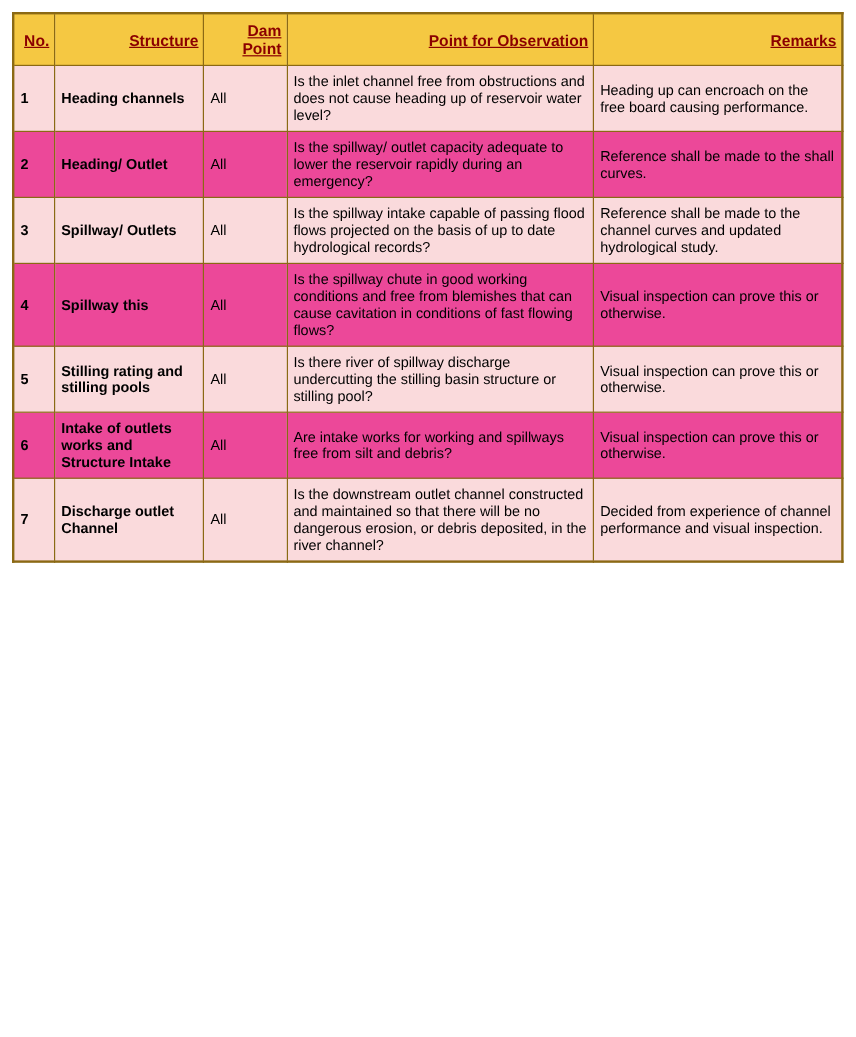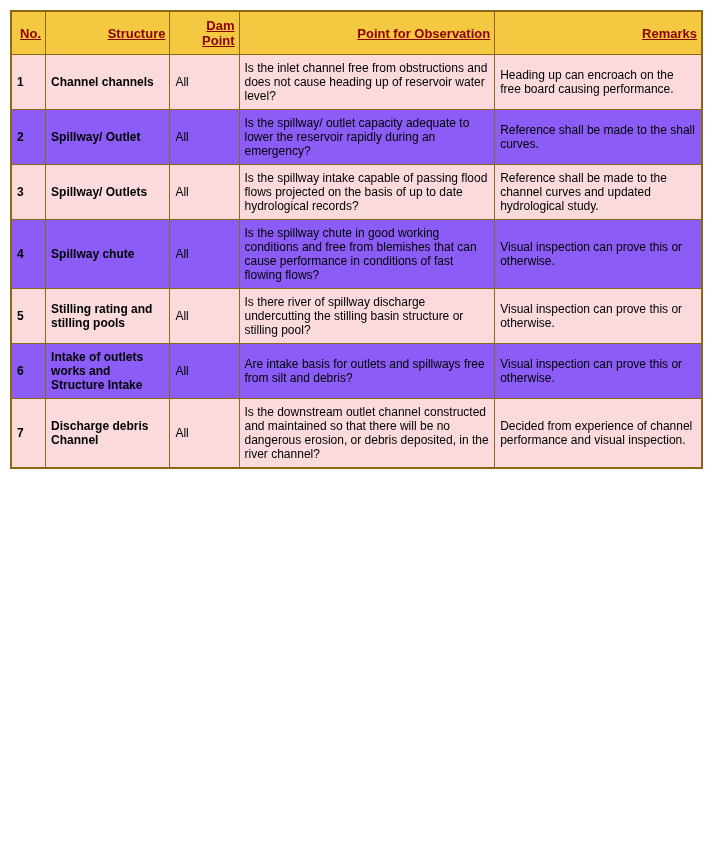--- a/index.html
+++ b/index.html
@@ -29,21 +29,21 @@
       padding: 6px 5px;
       vertical-align: middle;
       text-align: left;
       font-size: 12px;
       margin-left: 12px;
     }
     .row-odd td {
       background-color: #FADADC;
     }
     .row-even td {
-      background-color: #8b5cf6;
+      background-color: #ec4899;
     }
     .col-no { width: 5%; font-weight: bold; }
     .col-structure { width: 18%; font-weight: bold; }
     .col-dam { width: 10%; }
     .col-point { width: 37%; }
     .col-remarks { width: 30%; }
   </style>
 </head>
 <body>
 
@@ -53,61 +53,61 @@
       <th class="col-no">No.</th>
       <th class="col-structure">Structure</th>
       <th class="col-dam">Dam Point</th>
       <th class="col-point">Point for Observation</th>
       <th class="col-remarks">Remarks</th>
     </tr>
   </thead>
   <tbody id="table-body">
   <tr class="row-odd">
         <td class="col-no">1</td>
-        <td class="col-structure">Channel channels</td>
+        <td class="col-structure">Heading channels</td>
         <td class="col-dam">All</td>
         <td class="col-point">Is the inlet channel free from obstructions and does not cause heading up of reservoir water level?</td>
         <td class="col-remarks">Heading up can encroach   on the free board causing performance.</td>
       </tr>
       <tr class="row-even">
         <td class="col-no">2</td>
-        <td class="col-structure">Spillway/ Outlet</td>
+        <td class="col-structure">Heading/ Outlet</td>
         <td class="col-dam">All</td>
         <td class="col-point">Is the spillway/ outlet capacity adequate to lower the reservoir rapidly during an emergency?</td>
         <td class="col-remarks">Reference shall be made to the shall curves.</td>
       </tr>
       <tr class="row-odd">
         <td class="col-no">3</td>
         <td class="col-structure">Spillway/ Outlets</td>
         <td class="col-dam">All</td>
         <td class="col-point">Is the spillway intake capable of passing flood flows projected on the basis of up to date hydrological records?</td>
         <td class="col-remarks">Reference shall be made to the channel curves and updated hydrological study.</td>
       </tr>
       <tr class="row-even">
         <td class="col-no">4</td>
-        <td class="col-structure">Spillway chute</td>
+        <td class="col-structure">Spillway this</td>
         <td class="col-dam">All</td>
-        <td class="col-point">Is the spillway chute in good working conditions and free from blemishes that can cause performance in conditions of fast flowing flows?</td>
+        <td class="col-point">Is the spillway chute in good working conditions and free from blemishes that can cause cavitation in conditions of fast flowing flows?</td>
         <td class="col-remarks">Visual inspection can prove this or otherwise.</td>
       </tr>
       <tr class="row-odd">
         <td class="col-no">5</td>
         <td class="col-structure">Stilling rating and stilling pools</td>
         <td class="col-dam">All</td>
         <td class="col-point">Is there river of spillway discharge undercutting the stilling basin structure or stilling pool?</td>
         <td class="col-remarks">Visual inspection can prove this or otherwise.</td>
       </tr>
       <tr class="row-even">
         <td class="col-no">6</td>
         <td class="col-structure">Intake of outlets works and Structure Intake</td>
         <td class="col-dam">All</td>
-        <td class="col-point">Are intake basis for outlets and spillways free from silt and debris?</td>
+        <td class="col-point">Are intake works for working and spillways free from silt and debris?</td>
         <td class="col-remarks">Visual inspection can prove this or otherwise.</td>
       </tr>
       <tr class="row-odd">
         <td class="col-no">7</td>
-        <td class="col-structure">Discharge debris Channel</td>
+        <td class="col-structure">Discharge outlet Channel</td>
         <td class="col-dam">All</td>
         <td class="col-point">Is the downstream outlet channel constructed and maintained so that there will be no dangerous erosion, or debris deposited, in the river channel?</td>
         <td class="col-remarks">Decided from experience of channel performance and visual inspection.</td>
       </tr>
     </tbody>
 </table>
 
 </body></html>

